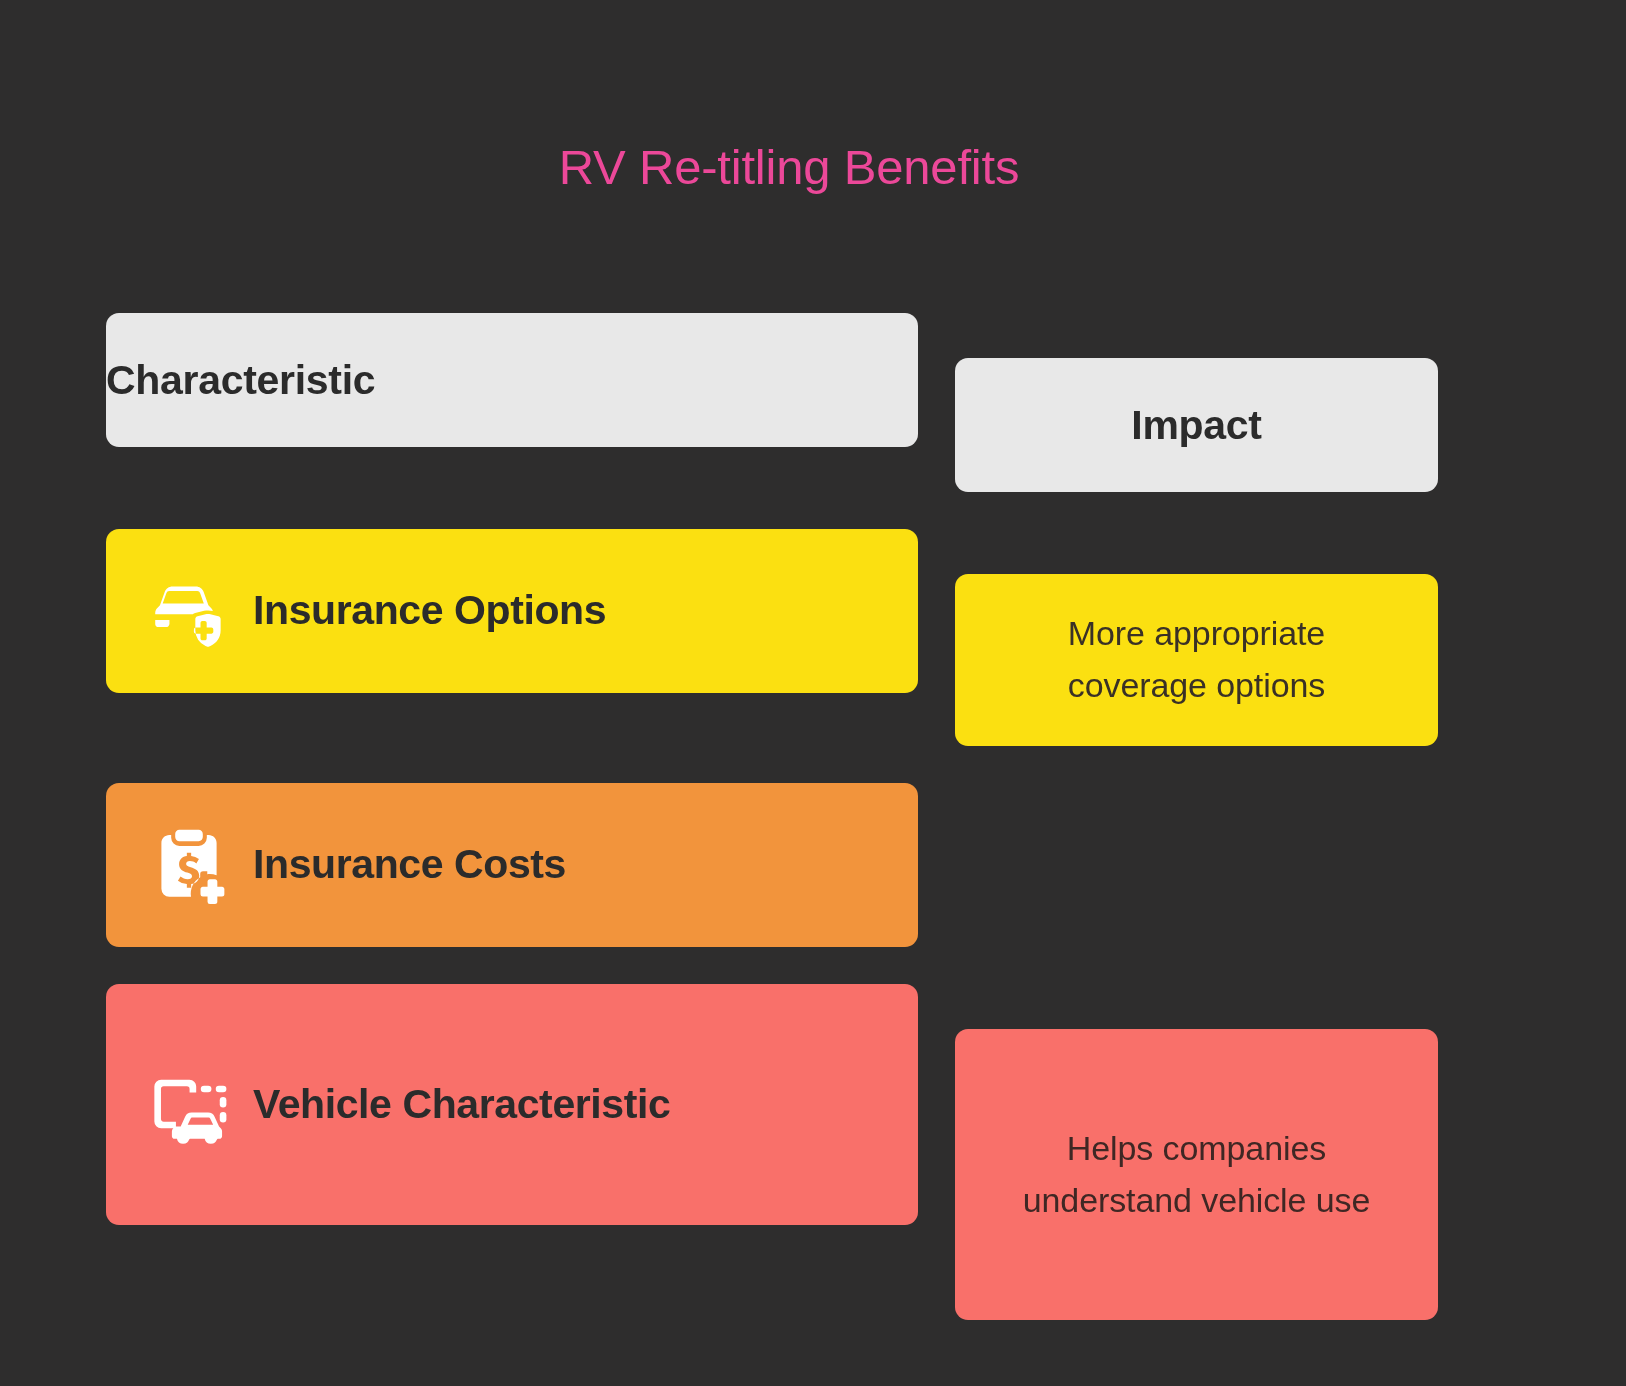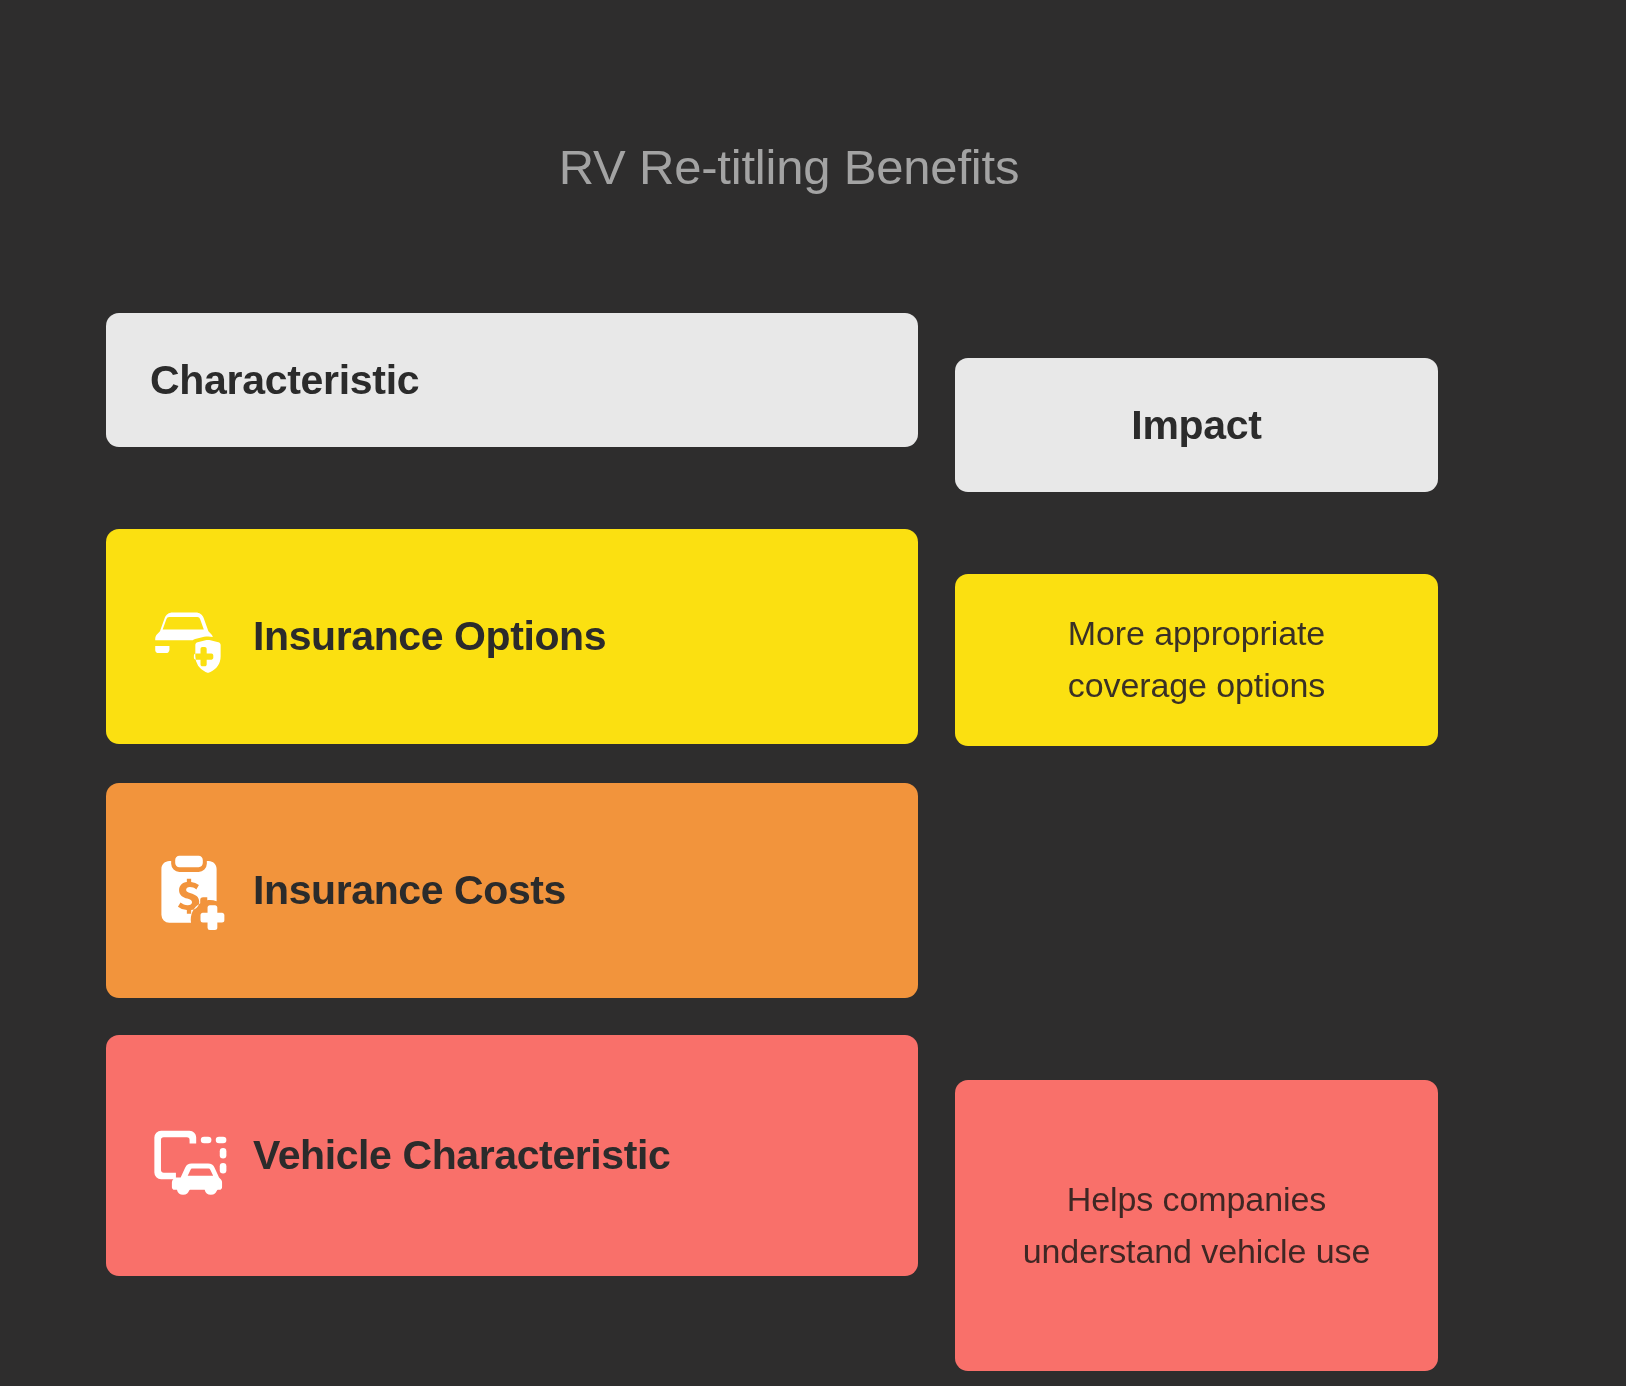--- a/index.html
+++ b/index.html
@@ -20,21 +20,21 @@
     height: 1386px;
     background: #2e2d2d;
   }
 
   .title {
     position: absolute;
     top: 138px;
     left: 0;
     width: 1578px;
     text-align: center;
-    color: #a3a3a3;
+    color: #ec4899;
     font-size: 49px;
     font-weight: 400;
     letter-spacing: -0.2px;
     line-height: 1.2;
   }
 
   .table {
     position: absolute;
     left: 106px;
     top: 313px;
@@ -66,32 +66,31 @@
     margin-top: 45px;
   }
 
   
   .row-header .cell-left,
   .row-header .cell-right {
     background: #e8e8e8;
     height: 134px;
   }
   .row-header .cell-left {
-    padding-left: 44px;
   }
   .header-text {
     color: #2b2b2b;
     font-size: 41px;
     font-weight: 700;
     letter-spacing: -0.3px;
   }
 
   
   .row-data .cell-left {
-    height: 215px;
+    height: 164px;
     padding-left: 35px;
   }
   .row-data.tall .cell-left {
     height: 241px;
   }
   .row-data .cell-right {
     height: 172px;
     padding: 0 48px;
   }
   .row-data.tall .cell-right {

